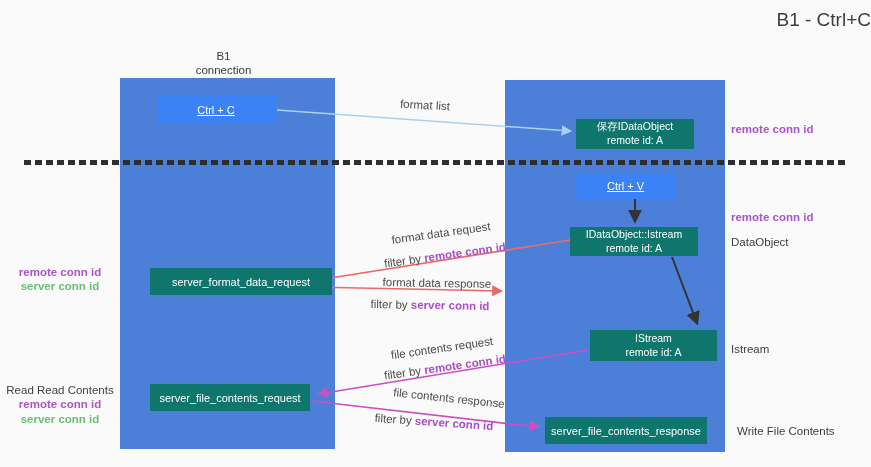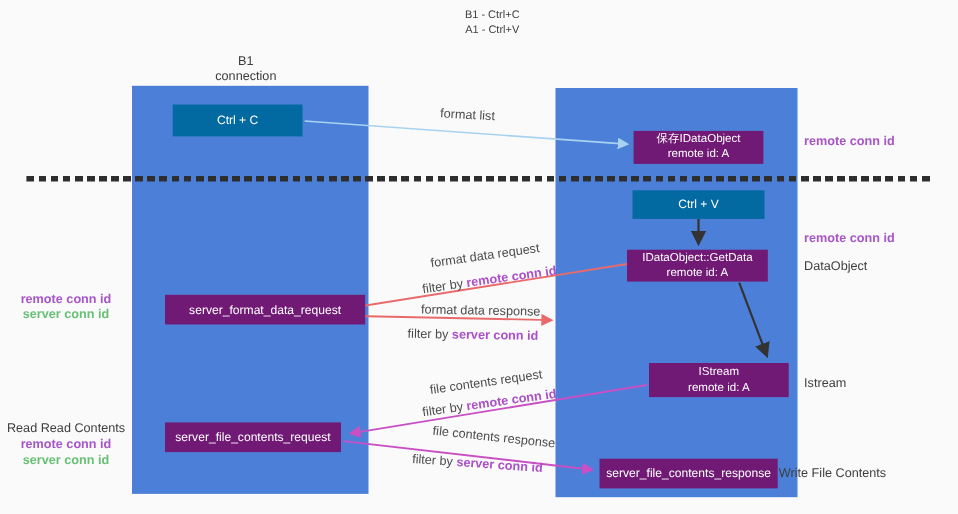--- a/index.html
+++ b/index.html
@@ -1,22 +1,22 @@
 <!DOCTYPE html>
 <html><head>
 <meta charset="utf-8">
 <style>
   html,body{margin:0;padding:0;background:#fafafa;}
   .canvas{
     position:relative;width:871px;height:467px;background:#fafafa;
     font-family:"Liberation Sans",sans-serif;overflow:hidden;
   }
   .title{
-    position:absolute;top:7px;left:24px;right:0;text-align:center;
-    font-size:10px;line-height:1.35;color:#3e3e3e;
+    position:absolute;top:7px;left:24px;right:0;text-align:right;
+    font-size:19px;line-height:1.35;color:#3e3e3e;
   }
   .col-header{
     position:absolute;top:50px;text-align:center;
     font-size:11.5px;line-height:1.2;color:#3c3c3c;
   }
   .col-header.left{left:116px;width:215px;}
   .col-header.right{left:505px;width:220px;}
   .lifeline{position:absolute;background:#4c80d8;z-index:1;}
   .lifeline.left{left:120px;top:78px;width:215px;height:371px;}
   .lifeline.right{left:505px;top:80px;width:220px;height:372px;}
@@ -24,41 +24,40 @@
     position:absolute;left:24px;top:160px;width:822px;height:5px;z-index:2;
     background:repeating-linear-gradient(90deg,#2e2e2e 0 7px,transparent 7px 11px);
   }
   .overlay{position:absolute;left:0;top:0;z-index:3;}
   .node{
     position:absolute;display:flex;flex-direction:column;align-items:center;
     justify-content:center;color:#fff;text-align:center;z-index:4;
     font-size:11px;white-space:nowrap;
   }
   .node.two-line{font-size:10.5px;line-height:1.3;}
-  .node.orange{background:#701a75;}
-  .node.green{background:#0369a1;}
+  .node.orange{background:#0f766e;}
+  .node.green{background:#3b82f6;text-decoration:underline;}
   .albl{
     position:absolute;z-index:5;white-space:nowrap;font-size:11.5px;color:#4c4c4c;
     transform:translate(-50%,-50%) rotate(var(--r,0deg));
   }
   .key{color:#ab4fc9;font-weight:700;}
   .side{position:absolute;z-index:5;white-space:nowrap;font-size:11.5px;line-height:1.25;}
   .side.center{text-align:center;}
   .purple{color:#a855c8;font-weight:700;}
   .greenlbl{color:#67c074;font-weight:700;}
   .dark{color:#3e3e3e;font-weight:400;text-align:center;}
 </style>
 </head>
 <body>
 
 <div class="canvas">
 
   <div class="title">
     <div>B1 - Ctrl+C</div>
-    <div>A1 - Ctrl+V</div>
   </div>
 
   <div class="col-header left">
     <div>B1</div>
     <div>connection</div>
   </div>
 
   <div class="lifeline left"></div>
   <div class="lifeline right"></div>
 
@@ -88,24 +87,24 @@
     <line x1="312" y1="401" x2="538" y2="427" stroke="#c94fc4" stroke-width="1.7" marker-end="url(#mmag)"></line>
   </svg>
 
   <div class="node green" style="left:157px;top:95px;width:118px;height:29px">Ctrl + C</div>
 
   <div class="node orange two-line" style="left:576px;top:119px;width:118px;height:30px">
     <div>保存IDataObject</div>
     <div>remote id: A</div>
   </div>
 
-  <div class="node green" style="left:575px;top:173px;width:120px;height:26px">Ctrl + V</div>
+  <div class="node green" style="left:575px;top:173px;width:101px;height:26px">Ctrl + V</div>
 
   <div class="node orange two-line" style="left:570px;top:227px;width:128px;height:29px">
-    <div>IDataObject::GetData</div>
+    <div>IDataObject::Istream</div>
     <div>remote id: A</div>
   </div>
 
   <div class="node orange" style="left:150px;top:268px;width:182px;height:27px">server_format_data_request</div>
 
 
   <div class="node orange two-line" style="left:590px;top:330px;width:127px;height:31px">
     <div>IStream</div>
     <div>remote id: A</div>
   </div>
@@ -143,15 +142,15 @@
   <div class="side center" style="left:2px;top:383px;width:116px">
     <div class="dark">Read Read Contents</div>
     <div class="purple">remote conn id</div>
     <div class="greenlbl">server conn id</div>
   </div>
 
   <div class="side purple" style="left:731px;top:122px">remote conn id</div>
   <div class="side purple" style="left:731px;top:210px">remote conn id</div>
   <div class="side dark" style="left:731px;top:235px">DataObject</div>
   <div class="side dark" style="left:731px;top:342px">Istream</div>
-  <div class="side dark" style="left:708px;top:424px">Write File Contents</div>
+  <div class="side dark" style="left:737px;top:424px">Write File Contents</div>
 
 </div>
 
 </body></html>

